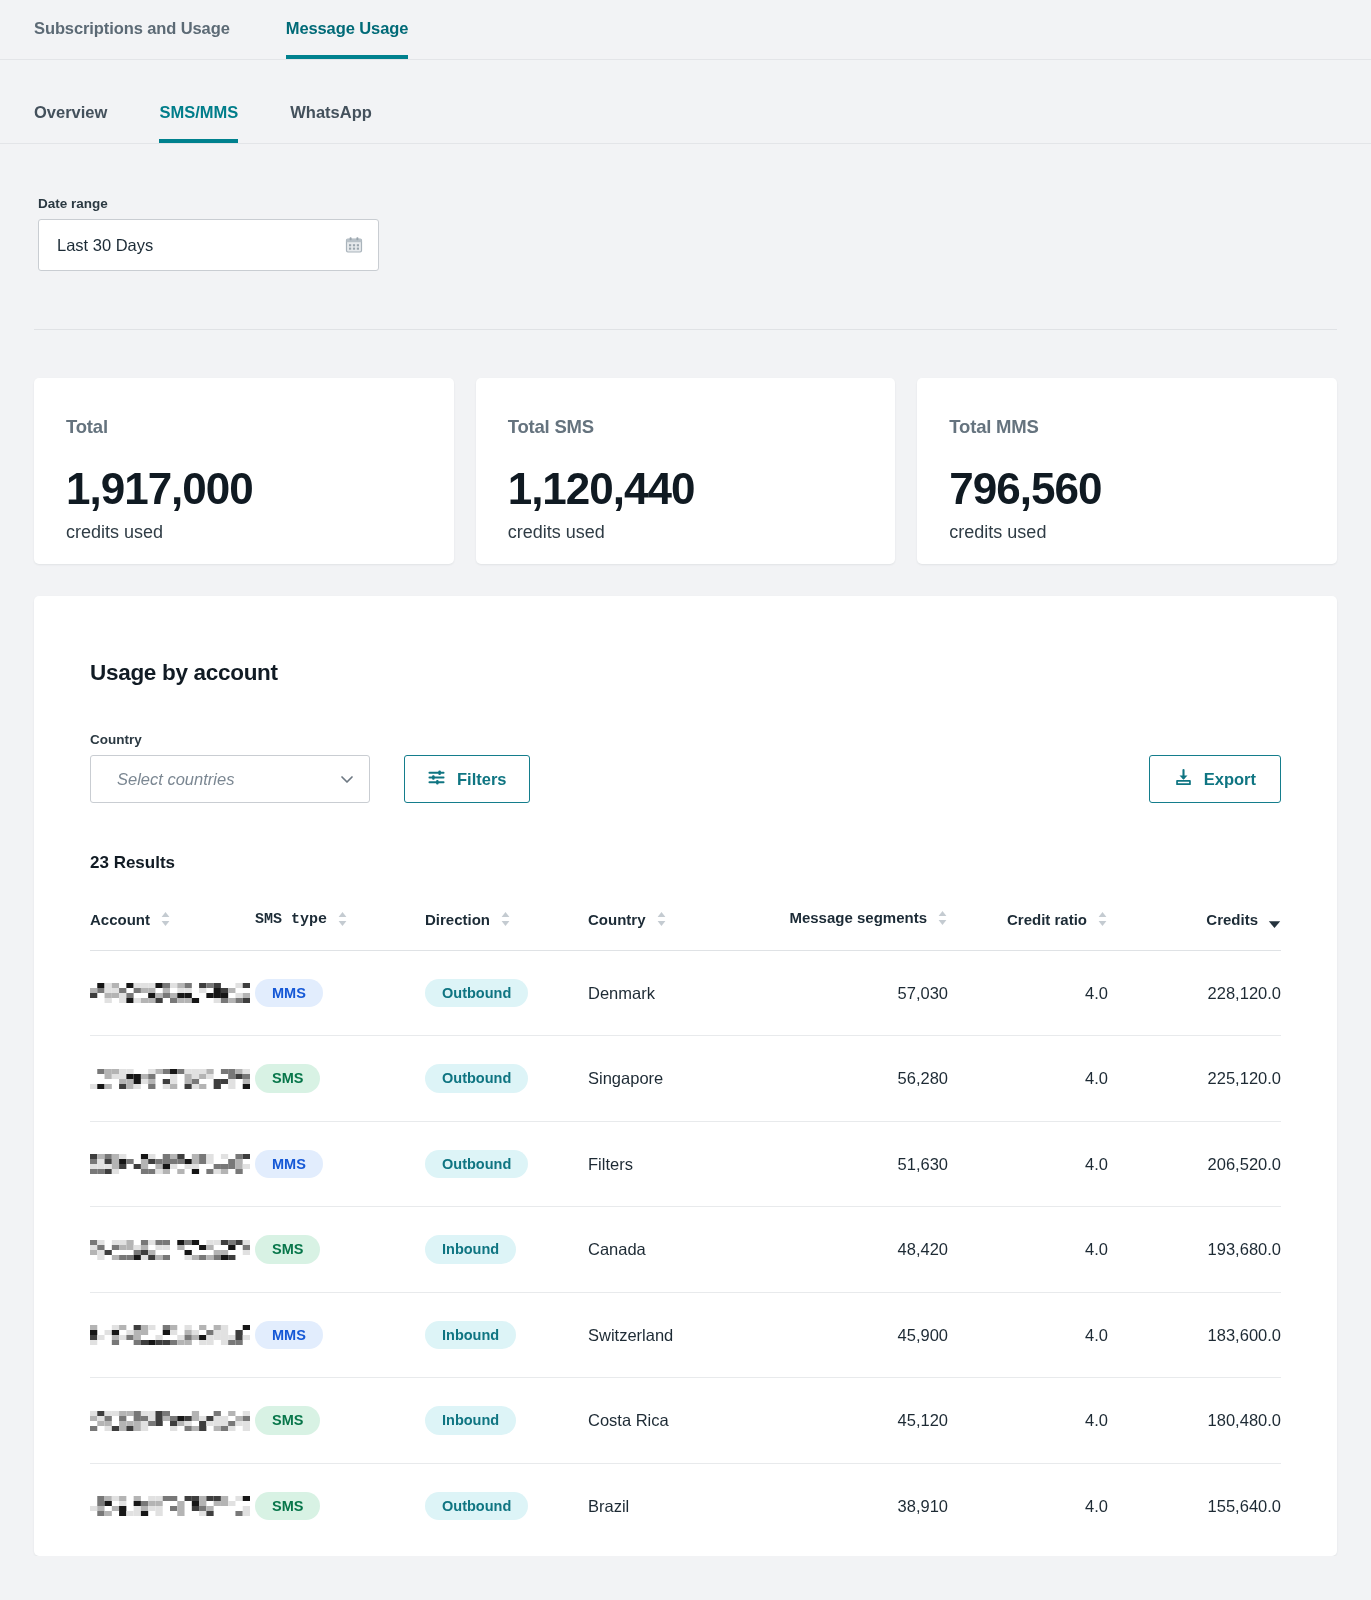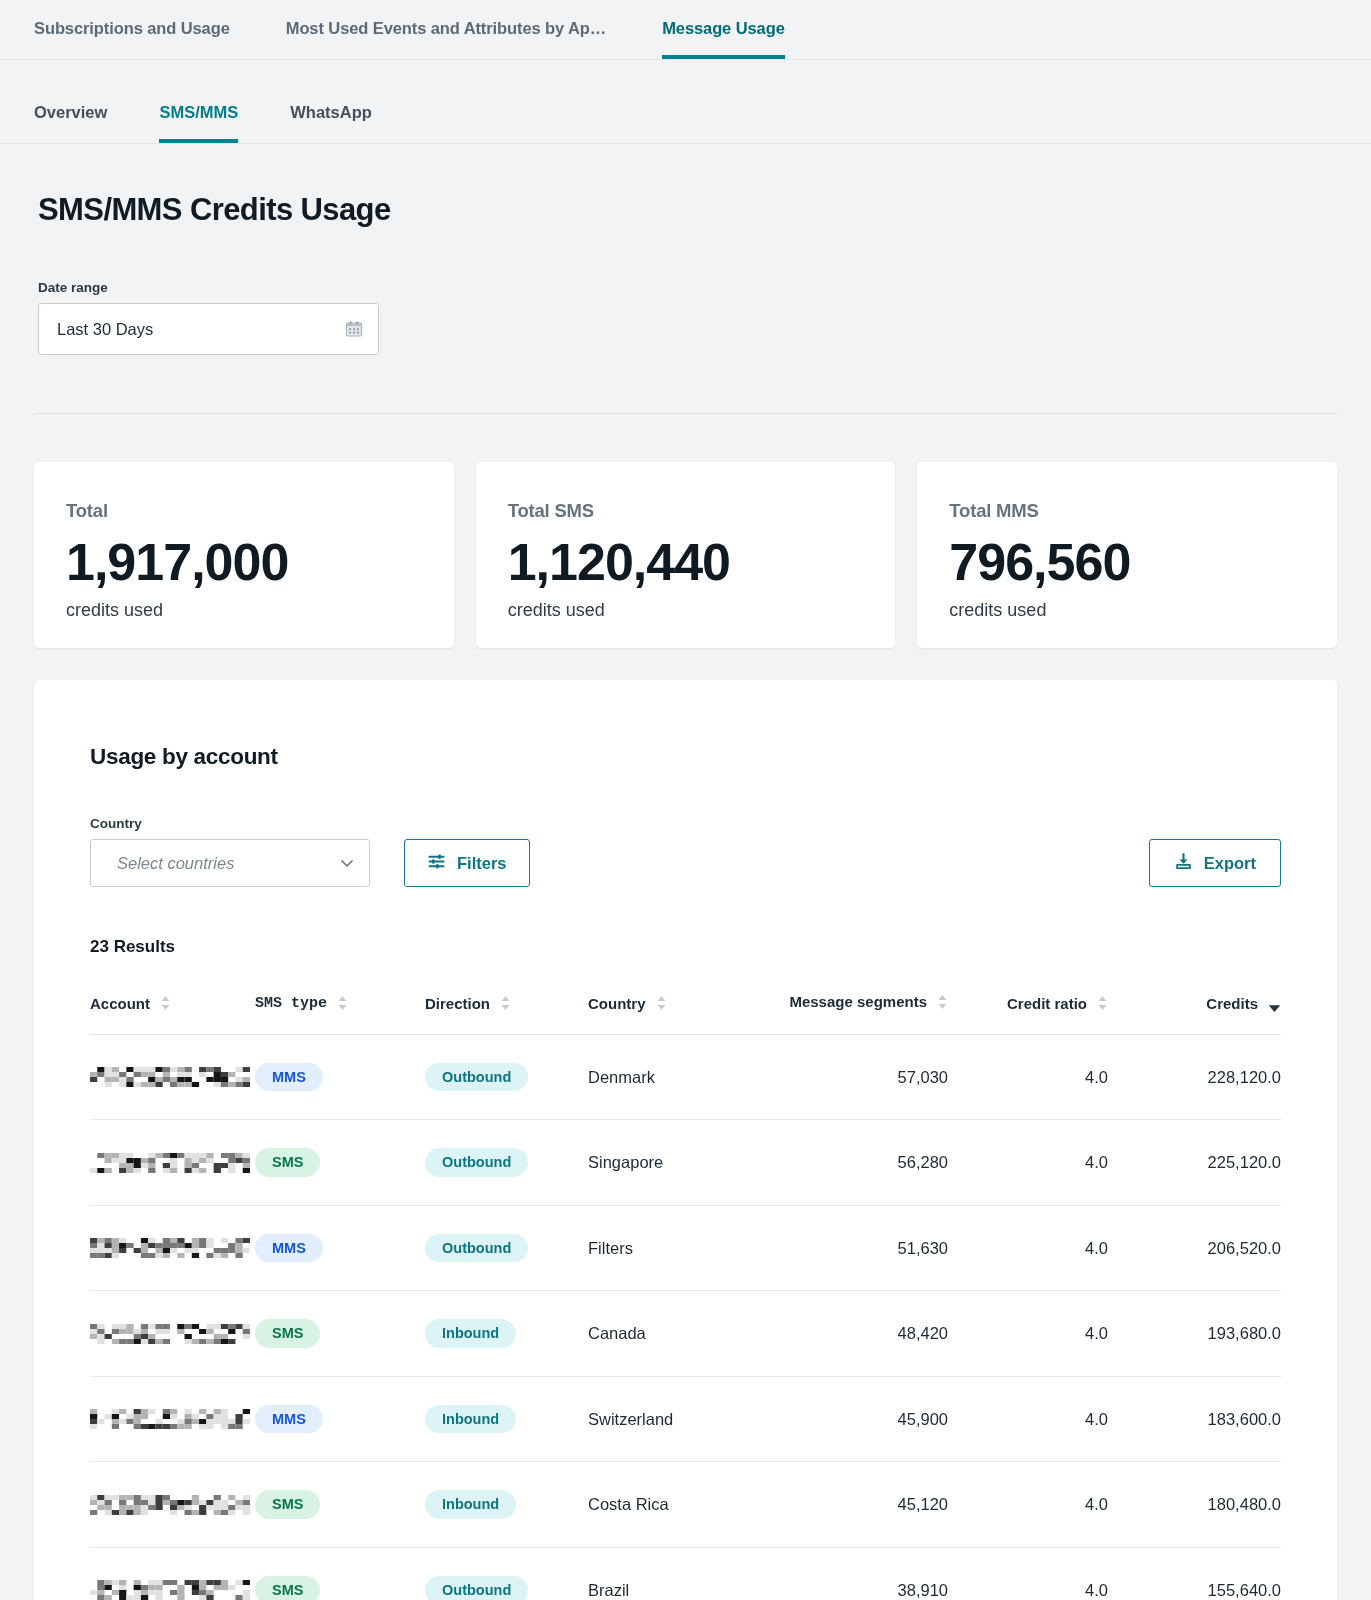--- a/index.html
+++ b/index.html
@@ -108,25 +108,25 @@
     padding: 38px 0 0 32px;
     box-shadow: 0 1px 2px rgba(22,35,48,.08);
   }
   .card .lbl {
     font-size: 18.5px;
     font-weight: 700;
     color: #65737e;
     letter-spacing: -0.2px;
   }
   .card .num {
-    font-size: 52px;
+    font-size: 44px;
     font-weight: 700;
     letter-spacing: -1px;
     color: #101a22;
-    margin: 10px 0 8px 0;
+    margin: 26px 0 8px 0;
   }
   .card .sub { font-size: 18px; color: #2f3c45; }
 
   
   .panel {
     background: #fff;
     border-radius: 5px;
     margin: 32px 34px 0 34px;
     padding: 64px 56px 0 56px;
     box-shadow: 0 1px 2px rgba(22,35,48,.08);
@@ -257,32 +257,30 @@
   }
   .badge.mms { background: #e2edfd; color: #1558d6; }
   .badge.sms { background: #d8f2e4; color: #07764a; }
   .badge.dir { background: #ddf4f7; color: #0f7582; }
 </style>
 </head>
 <body>
 
 <div class="toptabs">
   <div class="toptab">Subscriptions and Usage</div>
-  <div class="toptab">Most Used Events and Attributes by Ap…</div>
   <div class="toptab active">Message Usage</div>
 </div>
 
 <div class="subtabs">
   <div class="subtab">Overview</div>
   <div class="subtab active">SMS/MMS</div>
   <div class="subtab">WhatsApp</div>
 </div>
 
 <div class="pagehead">
-  <div class="page-title">SMS/MMS Credits Usage</div>
   <div class="field-label">Date range</div>
   <div class="daterange">
     <span class="val">Last 30 Days</span>
     <span class="cal-ico">
       <svg viewBox="0 0 20 20" width="20" height="20" aria-hidden="true">
         <rect x="2.5" y="4" width="15" height="13" rx="1.4" fill="#e7eaed" stroke="#a9b3bb" stroke-width="1.2"></rect>
         <rect x="2.5" y="4" width="15" height="3.2" fill="#b8c1c8"></rect>
         <rect x="5.6" y="2.2" width="2" height="3" rx="0.8" fill="#9aa5ad"></rect>
         <rect x="12.4" y="2.2" width="2" height="3" rx="0.8" fill="#9aa5ad"></rect>
         <g fill="#9aa5ad">

